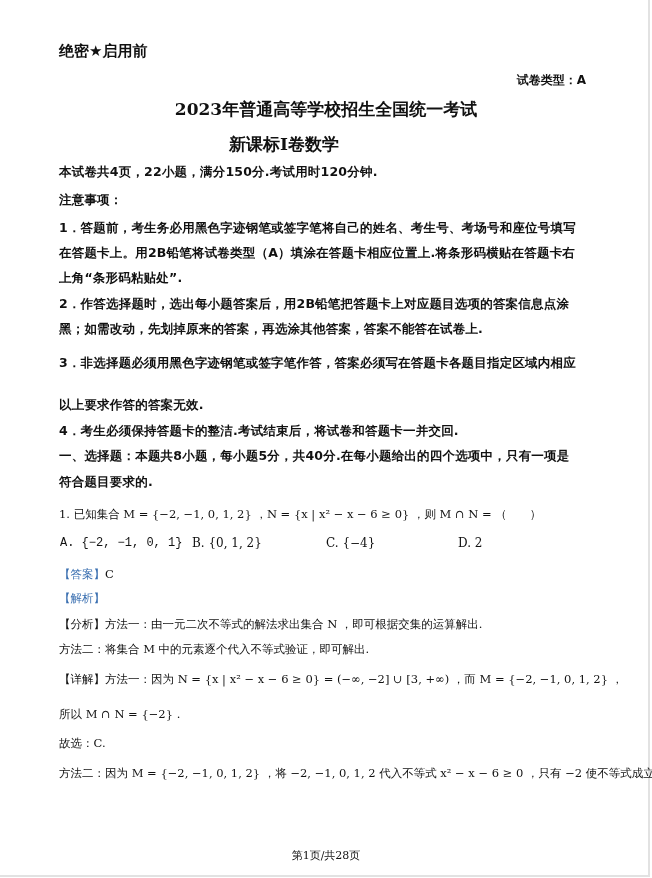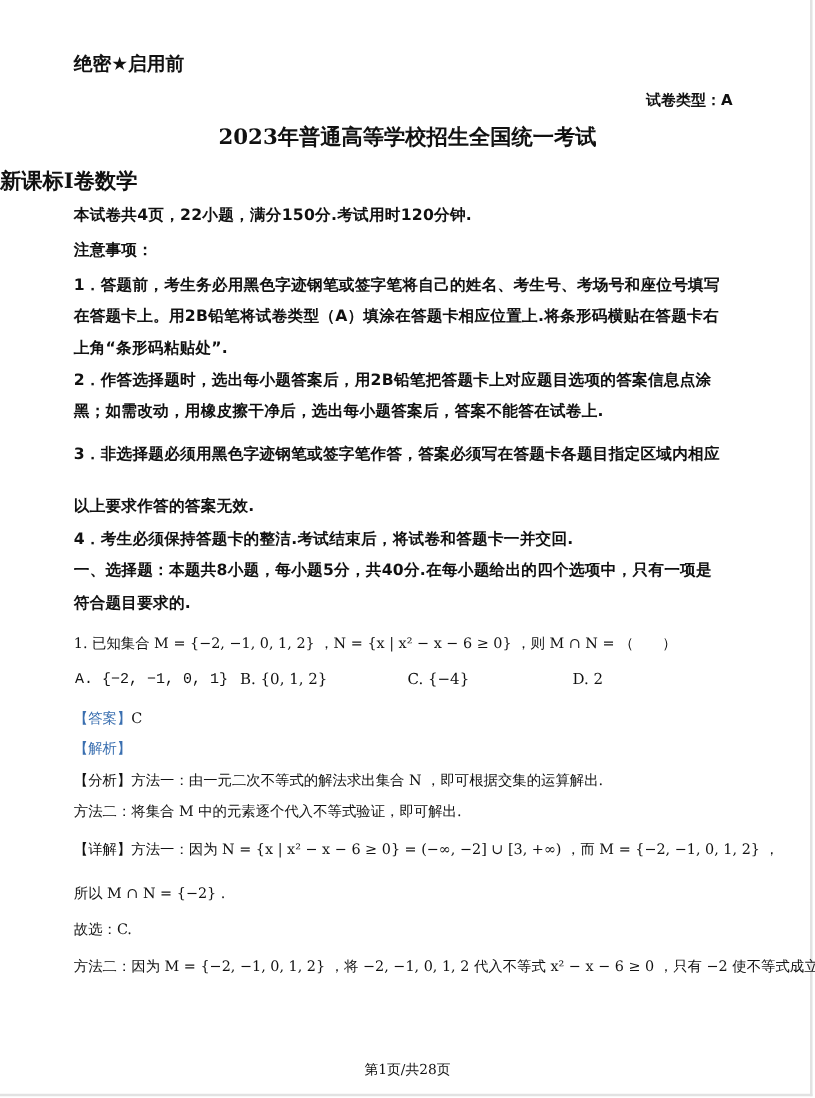--- a/index.html
+++ b/index.html
@@ -4,21 +4,21 @@
 <style>
   html, body { margin: 0; padding: 0; background: #ffffff; }
   body { width: 652px; height: 878px; position: relative; overflow: hidden;
          font-family: "DejaVu Serif", "Liberation Serif", serif; color: #111; }
   .page { position: absolute; left: 0; top: 0; width: 648px; height: 875px;
           background: #fff; border-right: 2px solid #e2e2e2; border-bottom: 2px solid #e2e2e2; }
   .abs { position: absolute; white-space: nowrap; }
   .secret { left: 59px; top: 42px; font-size: 15px; font-family: "DejaVu Sans", sans-serif; font-weight: bold; }
   .papertype { right: 62px; top: 72px; font-size: 12px; font-family: "DejaVu Sans", sans-serif; font-weight: bold; }
   .title1 { left: 0; width: 652px; top: 98px; text-align: center; font-size: 17px; font-weight: bold; }
-  .title2 { left: 0; width: 568px; top: 133px; font-size: 17px; font-weight: bold; }
+  .title2 { left: 0; width: 568px; top: 133px; text-align: center; font-size: 17px; font-weight: bold; }
   .bp { left: 59px; font-size: 12.5px; font-weight: bold; font-family: "DejaVu Sans", sans-serif; letter-spacing: 0.2px; }
   .np { left: 59px; font-size: 11.5px; font-family: "DejaVu Serif", serif; }
   .blue { color: #3a6fb0; }
   .footer { left: 0; width: 652px; top: 848px; text-align: center; font-size: 11px; }
   .choice { position: absolute; top: 536px; font-size: 12px; }
 </style>
 </head>
 <body>
 
 <div class="page">
@@ -28,21 +28,21 @@
   <div class="abs title1">2023年普通高等学校招生全国统一考试</div>
   <div class="abs title2">新课标Ⅰ卷数学</div>
 
   <div class="abs bp" style="top:164px;">本试卷共4页，22小题，满分150分.考试用时120分钟.</div>
   <div class="abs bp" style="top:192px;">注意事项：</div>
 
   <div class="abs bp" style="top:220px;">1．答题前，考生务必用黑色字迹钢笔或签字笔将自己的姓名、考生号、考场号和座位号填写</div>
   <div class="abs bp" style="top:245px;">在答题卡上。用2B铅笔将试卷类型（A）填涂在答题卡相应位置上.将条形码横贴在答题卡右</div>
   <div class="abs bp" style="top:270px;">上角“条形码粘贴处”.</div>
   <div class="abs bp" style="top:296px;">2．作答选择题时，选出每小题答案后，用2B铅笔把答题卡上对应题目选项的答案信息点涂</div>
-  <div class="abs bp" style="top:321px;">黑；如需改动，用橡皮擦干净后，选出每小题答案后，答案不能答在试卷上.</div>
+  <div class="abs bp" style="top:321px;">黑；如需改动，先划掉原来的答案，再选涂其他答案，答案不能答在试卷上.</div>
   <div class="abs bp" style="top:355px;">3．非选择题必须用黑色字迹钢笔或签字笔作答，答案必须写在答题卡各题目指定区域内相应</div>
   <div class="abs bp" style="top:397px;">以上要求作答的答案无效.</div>
   <div class="abs bp" style="top:423px;">4．考生必须保持答题卡的整洁.考试结束后，将试卷和答题卡一并交回.</div>
 
   <div class="abs bp" style="top:448px;">一、选择题：本题共8小题，每小题5分，共40分.在每小题给出的四个选项中，只有一项是</div>
   <div class="abs bp" style="top:474px;">符合题目要求的.</div>
 
   <div class="abs np" style="top:507px;">1. 已知集合 M = {−2, −1, 0, 1, 2} ，N = {x | x² − x − 6 ≥ 0} ，则 M ∩ N = （　　）</div>
 
   <div class="choice" style="left:60px;font-family:Liberation Mono, monospace;">A. {−2, −1, 0, 1}</div>

